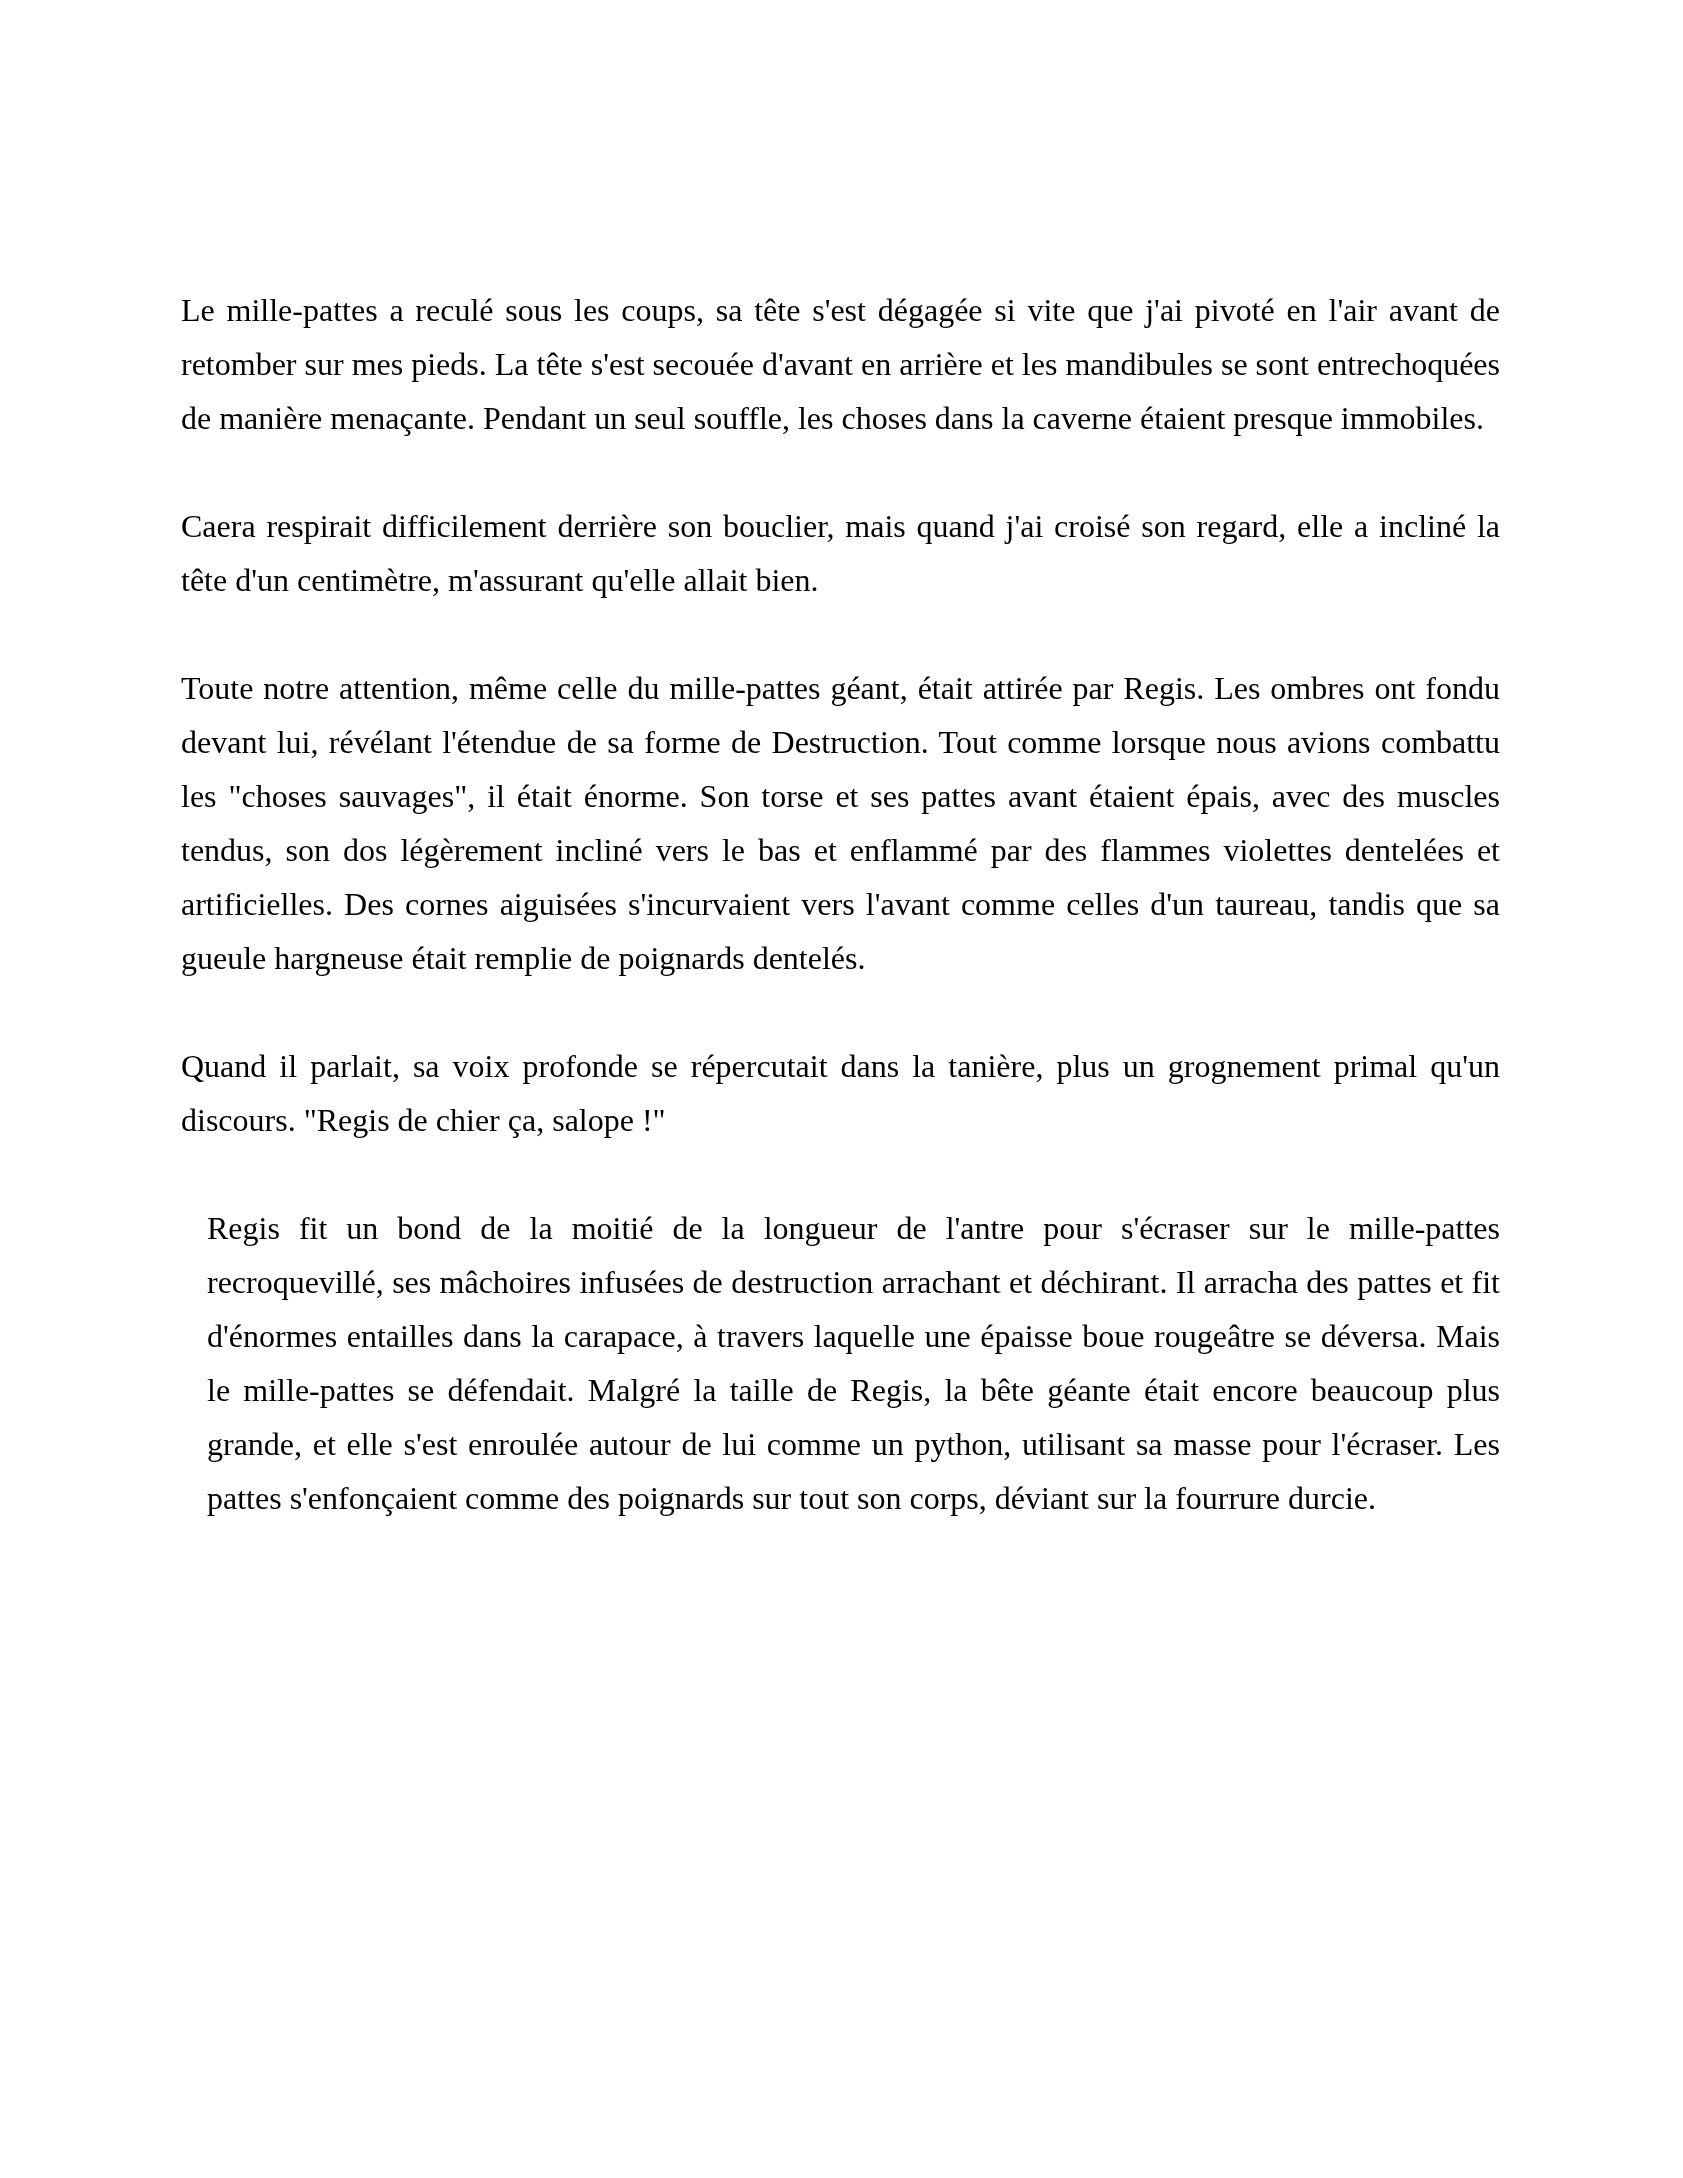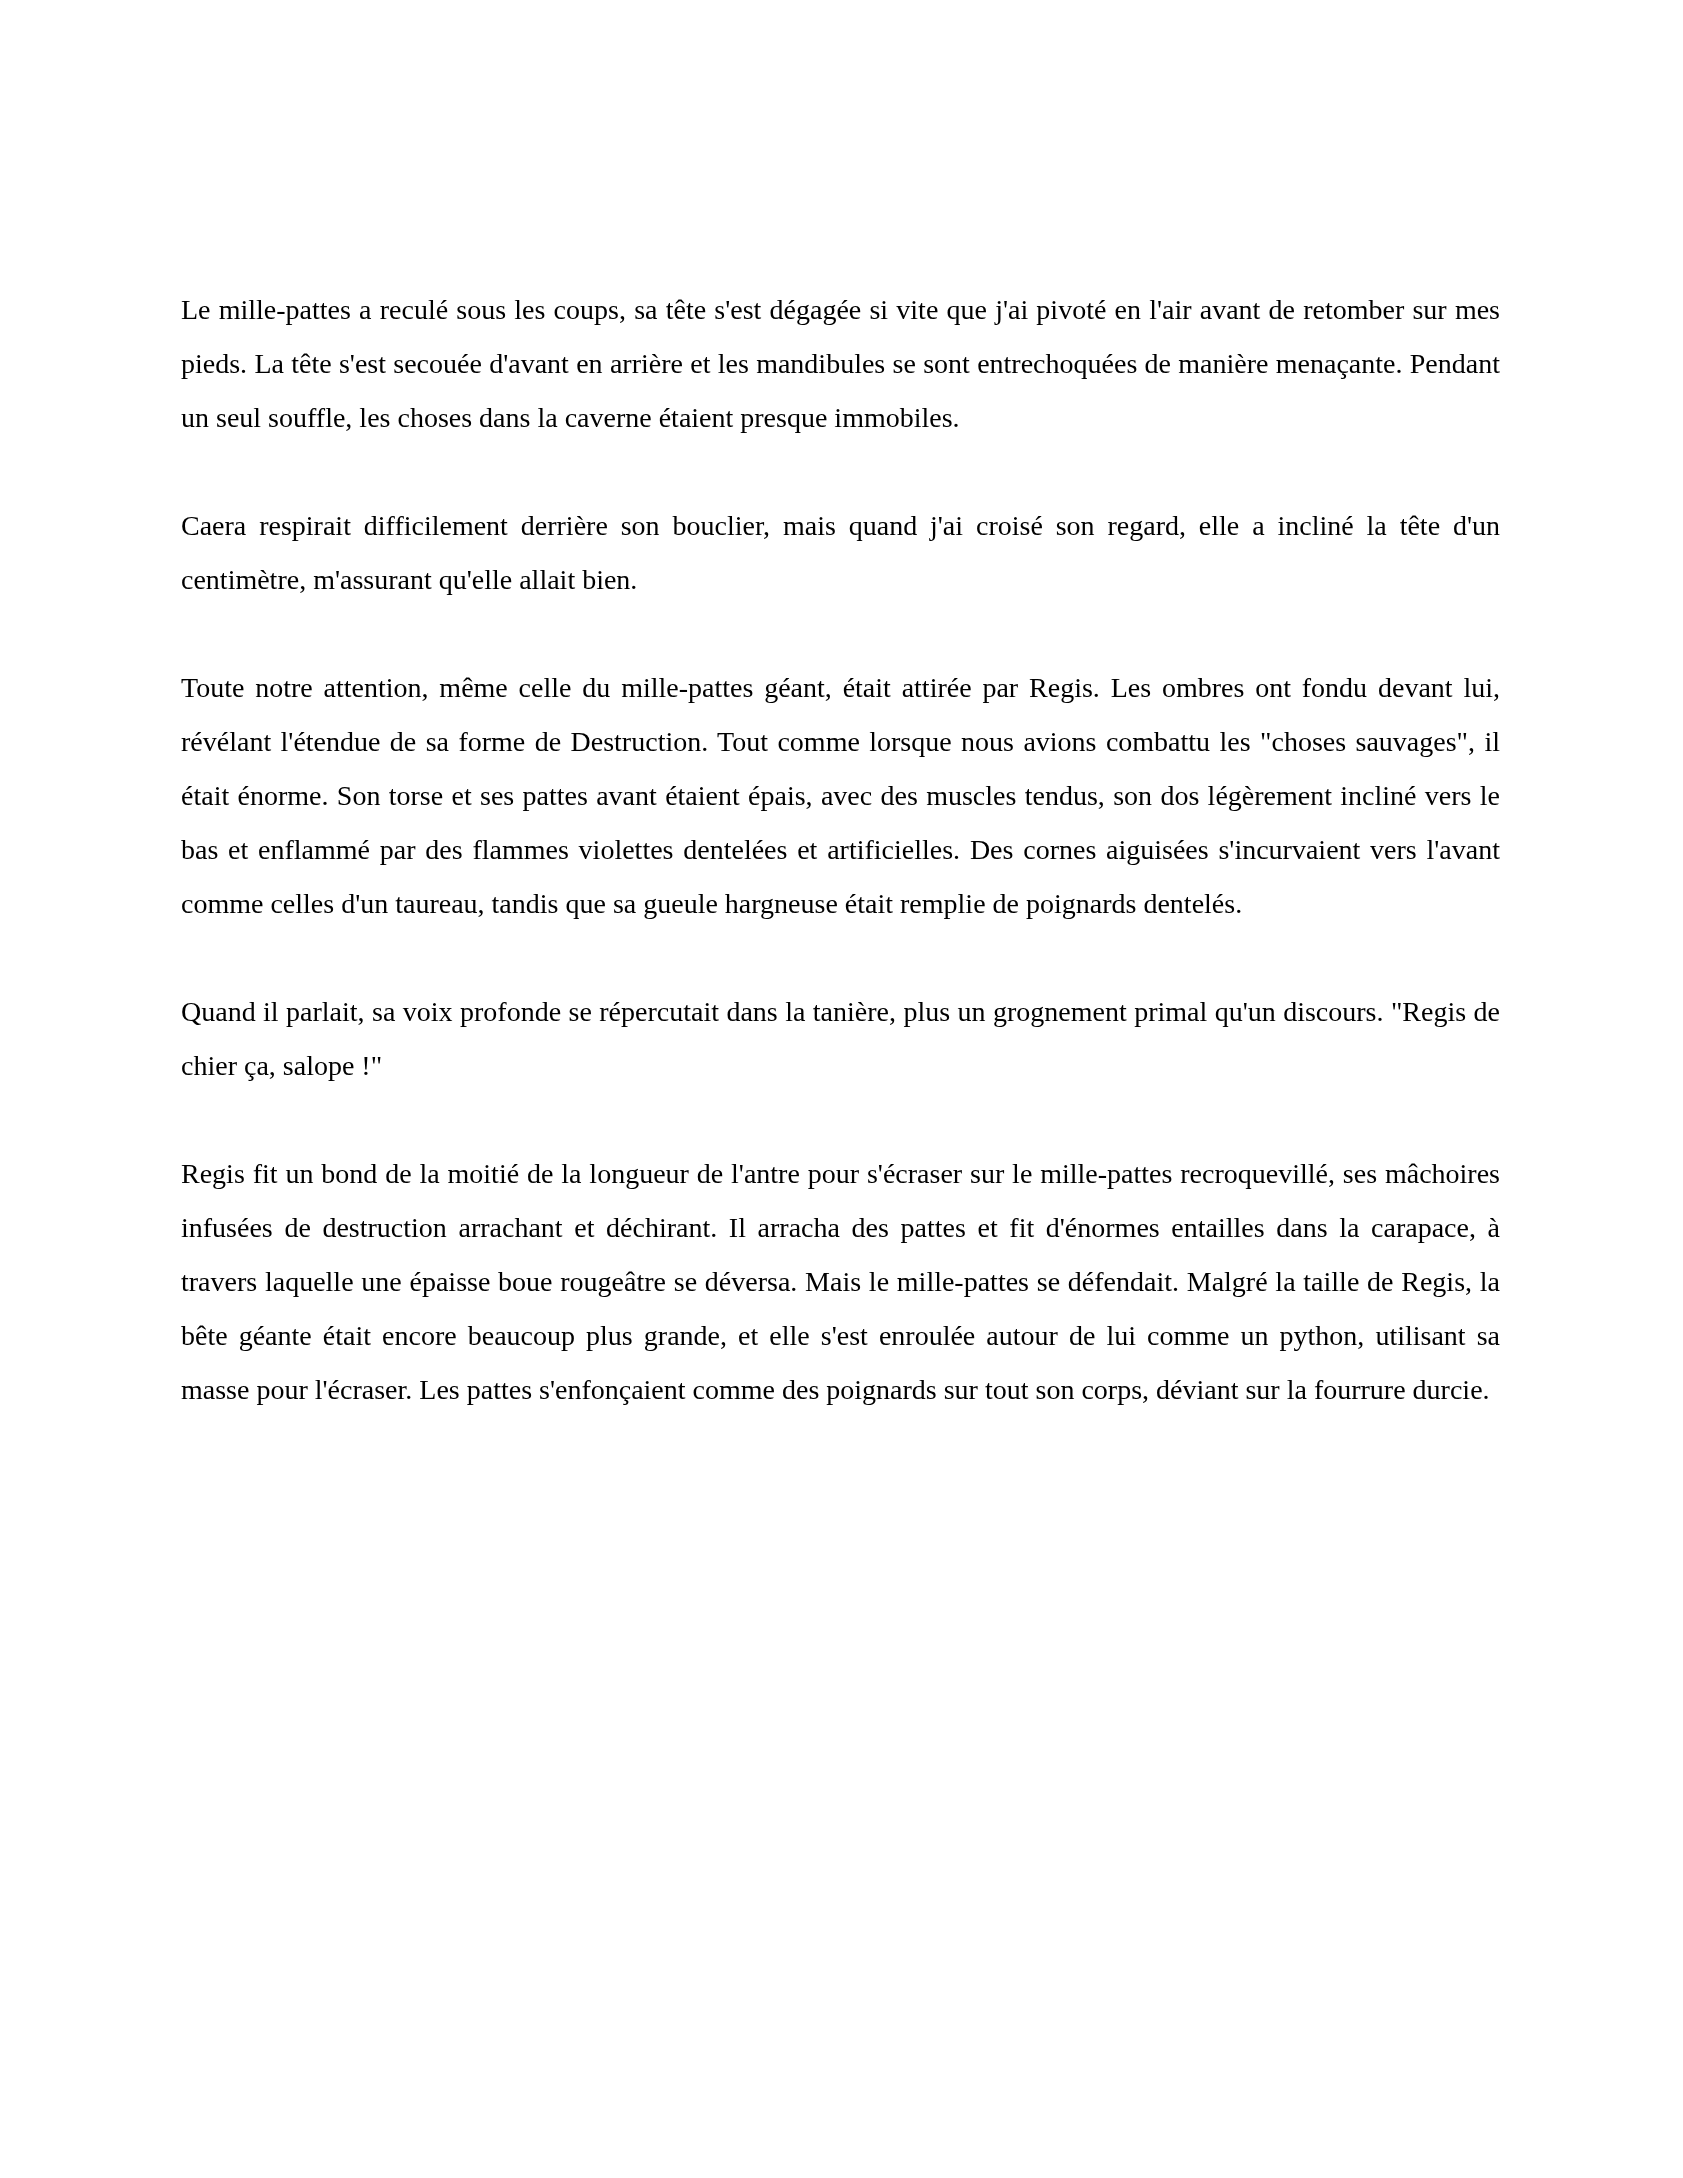--- a/index.html
+++ b/index.html
@@ -12,32 +12,33 @@
       height: 2178px;
       position: relative;
       overflow: hidden;
     }
     .page {
       position: absolute;
       left: 181px;
       top: 283px;
       width: 1319px;
       font-family: "Liberation Serif", "DejaVu Serif", serif;
-      font-size: 28px;
+      font-size: 32px;
       line-height: 54px;
       color: #000000;
     }
     .para {
       margin: 0 0 54px 0;
       text-align: justify;
       text-align-last: left;
       hyphens: none;
     }
     .para:last-child {
       margin-bottom: 0;
+      margin-left: 26px;
     }
   </style>
 </head>
 <body>
 
 <div class="page">
   <p class="para">Le mille-pattes a reculé sous les coups, sa tête s'est dégagée si vite que j'ai pivoté en l'air avant de retomber sur mes pieds. La tête s'est secouée d'avant en arrière et les mandibules se sont entrechoquées de manière menaçante. Pendant un seul souffle, les choses dans la caverne étaient presque immobiles.</p>
   <p class="para">Caera respirait difficilement derrière son bouclier, mais quand j'ai croisé son regard, elle a incliné la tête d'un centimètre, m'assurant qu'elle allait bien.</p>
   <p class="para">Toute notre attention, même celle du mille-pattes géant, était attirée par Regis. Les ombres ont fondu devant lui, révélant l'étendue de sa forme de Destruction. Tout comme lorsque nous avions combattu les "choses sauvages", il était énorme. Son torse et ses pattes avant étaient épais, avec des muscles tendus, son dos légèrement incliné vers le bas et enflammé par des flammes violettes dentelées et artificielles. Des cornes aiguisées s'incurvaient vers l'avant comme celles d'un taureau, tandis que sa gueule hargneuse était remplie de poignards dentelés.</p>
   <p class="para">Quand il parlait, sa voix profonde se répercutait dans la tanière, plus un grognement primal qu'un discours. "Regis de chier ça, salope !"</p>

